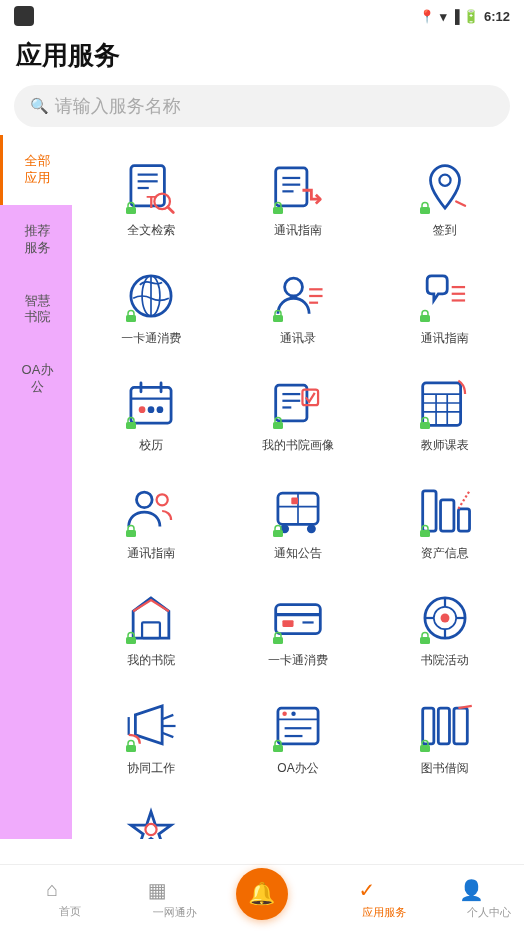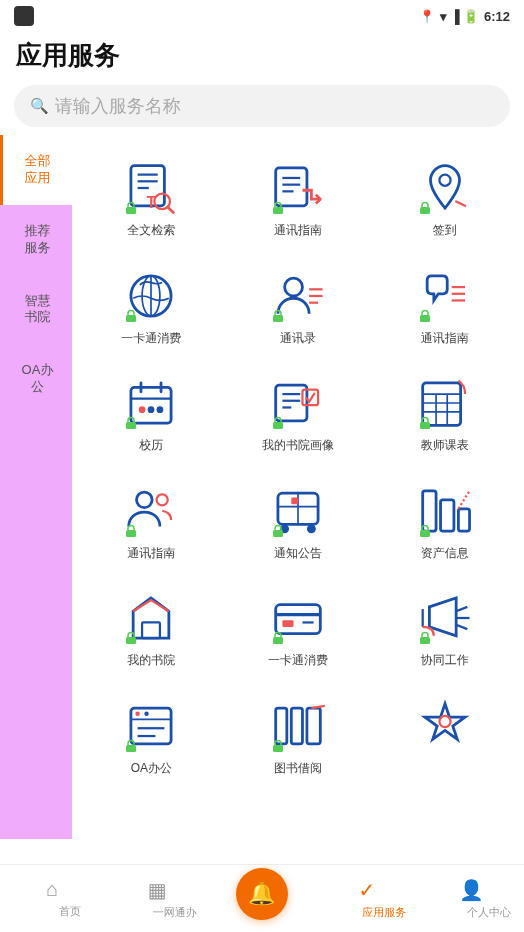--- a/index.html
+++ b/index.html
@@ -469,20 +469,38 @@
             <line x1="30" y1="30" x2="40" y2="30" stroke="#1a4faa" stroke-width="2"></line>
           </svg>
           <svg class="lock-badge" viewBox="0 0 14 14">
             <rect x="2" y="6" width="10" height="7" rx="1.5" fill="#5c5" stroke="none"></rect>
             <path d="M4 6V4.5a3 3 0 0 1 6 0V6" stroke="#5c5" stroke-width="1.5" fill="none"></path>
           </svg>
         </div>
         <span class="app-label">一卡通消费</span>
       </div>
 
+      <div class="app-item">
+        <div class="app-icon-wrapper">
+          <svg viewBox="0 0 52 52" fill="none" xmlns="http://www.w3.org/2000/svg">
+            <circle cx="26" cy="26" r="18" stroke="#1a4faa" stroke-width="2.5"></circle>
+            <circle cx="26" cy="26" r="10" stroke="#1a4faa" stroke-width="1.5"></circle>
+            <circle cx="26" cy="26" r="4" fill="#e55"></circle>
+            <line x1="26" y1="8" x2="26" y2="16" stroke="#1a4faa" stroke-width="2"></line>
+            <line x1="26" y1="36" x2="26" y2="44" stroke="#1a4faa" stroke-width="2"></line>
+            <line x1="8" y1="26" x2="16" y2="26" stroke="#1a4faa" stroke-width="2"></line>
+            <line x1="36" y1="26" x2="44" y2="26" stroke="#1a4faa" stroke-width="2"></line>
+          </svg>
+          <svg class="lock-badge" viewBox="0 0 14 14">
+            <rect x="2" y="6" width="10" height="7" rx="1.5" fill="#5c5" stroke="none"></rect>
+            <path d="M4 6V4.5a3 3 0 0 1 6 0V6" stroke="#5c5" stroke-width="1.5" fill="none"></path>
+          </svg>
+        </div>
+        <span class="app-label">书院活动</span>
+      </div>
 
       <div class="app-item">
         <div class="app-icon-wrapper">
           <svg viewBox="0 0 52 52" fill="none" xmlns="http://www.w3.org/2000/svg">
             <path d="M10 20 Q10 14 26 14 Q42 14 42 20 L42 34 Q42 40 26 40 Q16 40 12 36 L8 42 L10 34 Q8 30 8 26 Z" stroke="none" fill="none"></path>
             <path d="M12 16 L36 8 L36 42 L12 34 Z" stroke="#1a4faa" stroke-width="2.5" fill="none"></path>
             <line x1="36" y1="20" x2="46" y2="16" stroke="#1a4faa" stroke-width="2"></line>
             <line x1="36" y1="26" x2="48" y2="26" stroke="#1a4faa" stroke-width="2"></line>
             <line x1="36" y1="32" x2="46" y2="36" stroke="#1a4faa" stroke-width="2"></line>
             <path d="M6 18 L6 34" stroke="#1a4faa" stroke-width="2"></path>

